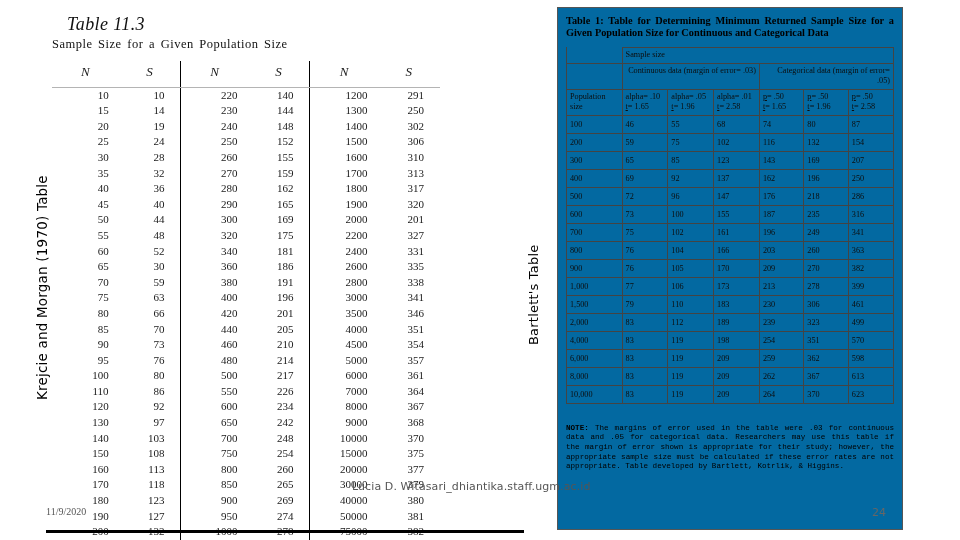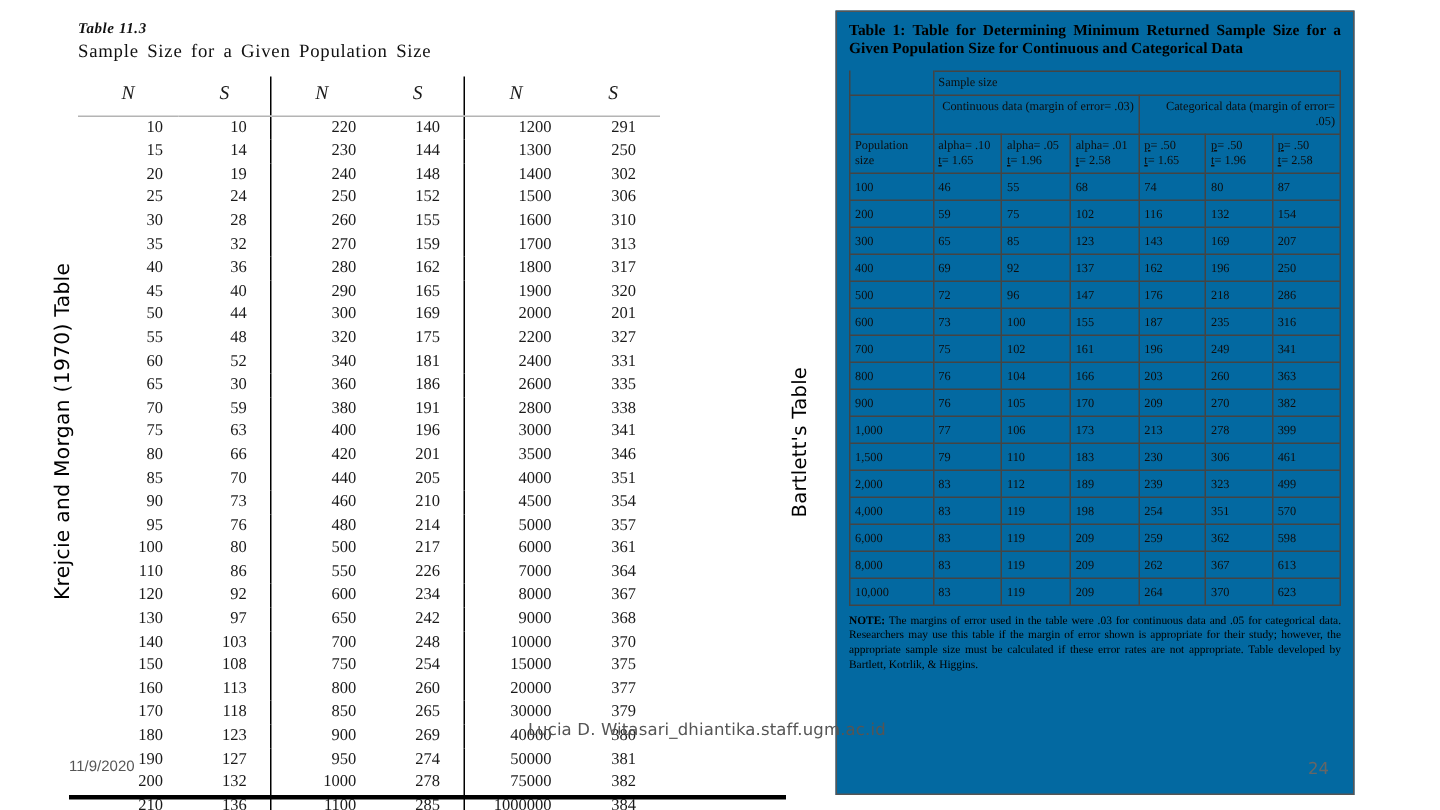--- a/index.html
+++ b/index.html
@@ -22,22 +22,22 @@
     transform: rotate(-90deg);
     letter-spacing: .2px;
   }
   #km-label { left: 34px; top: 400px; }
   #bl-label { left: 526px; top: 345px; font-size: 13px; }
 
   
   #km-panel { position: absolute; left: 52px; top: 14px; width: 388px; height: 505px; }
   #km-caption { font-family: "Liberation Serif", serif; color: #111; }
   #km-cap-1 {
-    font-style: italic; font-weight: bold; font-size: 10px;
-    letter-spacing: .4px; margin-bottom: 2px;
+    font-style: italic; font-weight: normal; font-size: 18px;
+    letter-spacing: .4px; margin-bottom: 2px; margin-left: 15px;
   }
   #km-cap-2 { font-size: 12.5px; letter-spacing: .5px; word-spacing: 2px; }
 
   #km-table { width: 100%; border-collapse: collapse; margin-top: 9px; }
   #km-table th, #km-table td {
     font-family: "Liberation Serif", serif;
     font-size: 11px;
     color: #1a1a1a;
     text-align: right;
     padding: 0 10px 0 0;
@@ -80,30 +80,30 @@
     text-align: left; font-weight: normal;
     padding: 2px 3px; vertical-align: top;
   }
   #bl-table .hcell { height: 16px; }
   #bl-table .grp { height: 26px; line-height: 10.4px; text-align: right; }
   #bl-table .sub { height: 26px; line-height: 10.4px; }
   #bl-table tbody td { height: 18px; vertical-align: middle; padding-top: 3px; }
   #bl-table .nb-top { border-top: none; }
   .uline { text-decoration: underline; }
   #bl-note {
-    font-family: Liberation Serif, serif;
+    font-family: Liberation Mono, monospace;
     font-size: 7.6px; line-height: 9.6px;
-    color: #000; margin-top: 5px; text-align: justify;
+    color: #000; margin-top: 20px; text-align: justify;
   }
   #bl-note b { font-weight: bold; }
 
   
   #footer-date {
     position: absolute; left: 46px; top: 506px;
-    font-family: Liberation Sans, sans-serif; font-size: 10px; color: #555;
+    font-family: Liberation Serif, serif; font-size: 10px; color: #555;
   }
   #footer-author {
     position: absolute; left: 352px; top: 480px;
     font-family: "DejaVu Sans", sans-serif; font-size: 11px; color: #555;
     letter-spacing: .1px;
   }
   #footer-page {
     position: absolute; left: 872px; top: 506px;
     font-family: "DejaVu Sans", sans-serif; font-size: 11px; color: #666;
   }

